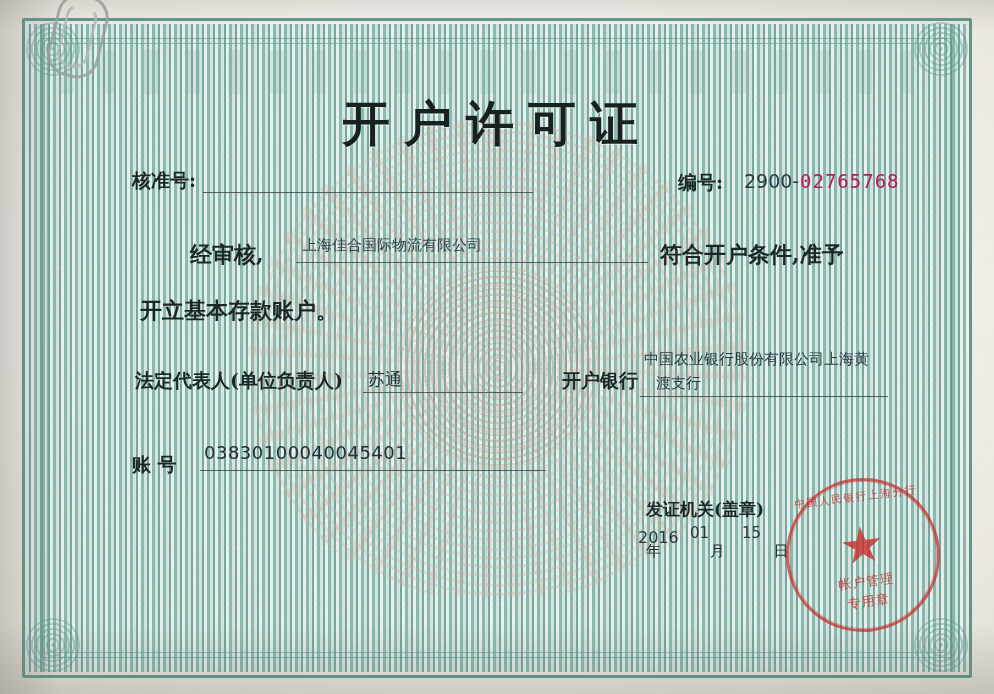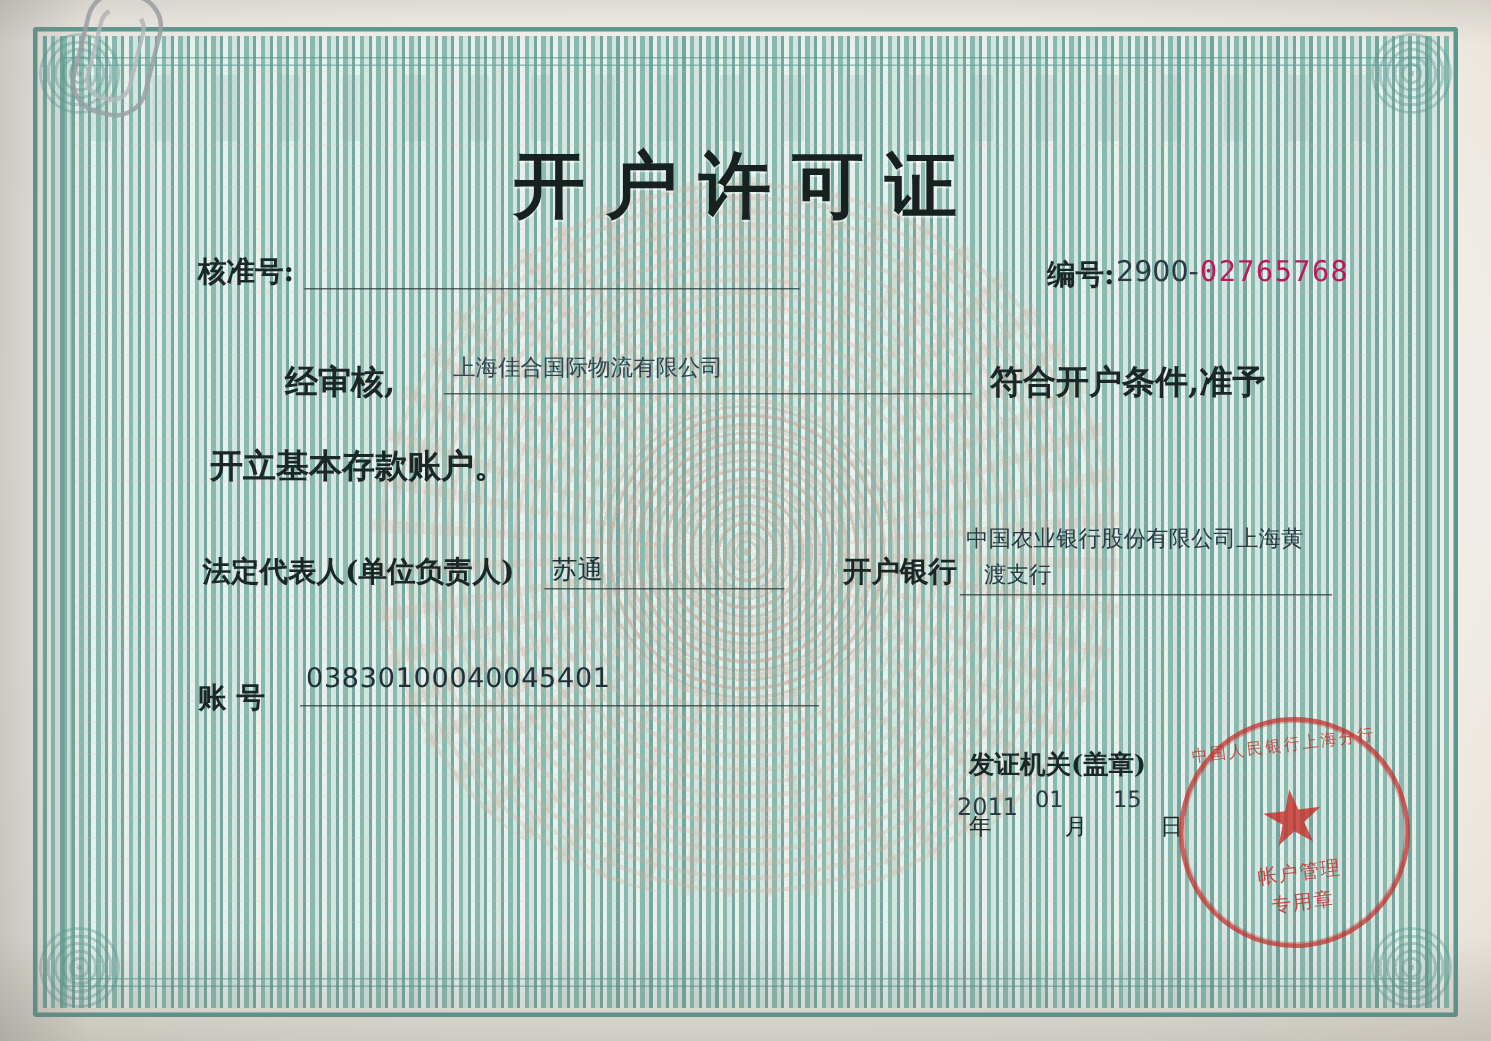--- a/index.html
+++ b/index.html
@@ -197,21 +197,21 @@
     height: 1px;
     background: #2b3a3a;
     opacity: .75;
   }
 
   
   #approval-label  { left: 132px; top: 168px; }
   #approval-value  { left: 205px; top: 168px; font-size: 18px; }
   #approval-rule   { left: 203px; top: 192px; width: 330px; }
 
-  #serial-label    { left: 698px; top: 170px; }
+  #serial-label    { left: 678px; top: 170px; }
   #serial-prefix   { left: 744px; top: 170px; font-family:"DejaVu Sans","Liberation Sans",sans-serif; font-size:19px; }
   #serial-number   { left: 800px; top: 170px; }
 
   
   #p1-lead    { left: 190px; top: 240px; font-size: 22px; }
   #p1-company { left: 302px; top: 236px; font-size: 15px; color:#33434e; }
   #p1-rule    { left: 296px; top: 262px; width: 352px; }
   #p1-tail    { left: 660px; top: 240px; font-size: 22px; }
 
   
@@ -375,21 +375,21 @@
     <div id="bank-label" class="lbl">开户银行</div>
     <div id="bank-line1" class="val-print">中国农业银行股份有限公司上海黄</div>
     <div id="bank-line2" class="val-print">渡支行</div>
     <div id="bank-rule" class="rule"></div>
 
     <div id="acct-label" class="lbl">账  号</div>
     <div id="acct-value" class="val-hand">03830100040045401</div>
     <div id="acct-rule" class="rule"></div>
 
     <div id="issuer-label" class="lbl">发证机关(盖章)</div>
-    <div id="issue-year" class="val-print">2011</div>
+    <div id="issue-year" class="val-print">2016</div>
     <div id="issue-month" class="val-print">01</div>
     <div id="issue-day" class="val-print">15</div>
     <div id="date-units" class="lbl">年 月 日</div>
 
   </div>
 
   <div id="seal">
     <div id="seal-top-text">中国人民银行上海分行</div>
     <div id="seal-star"></div>
     <div id="seal-bottom-text1">帐户管理</div>

